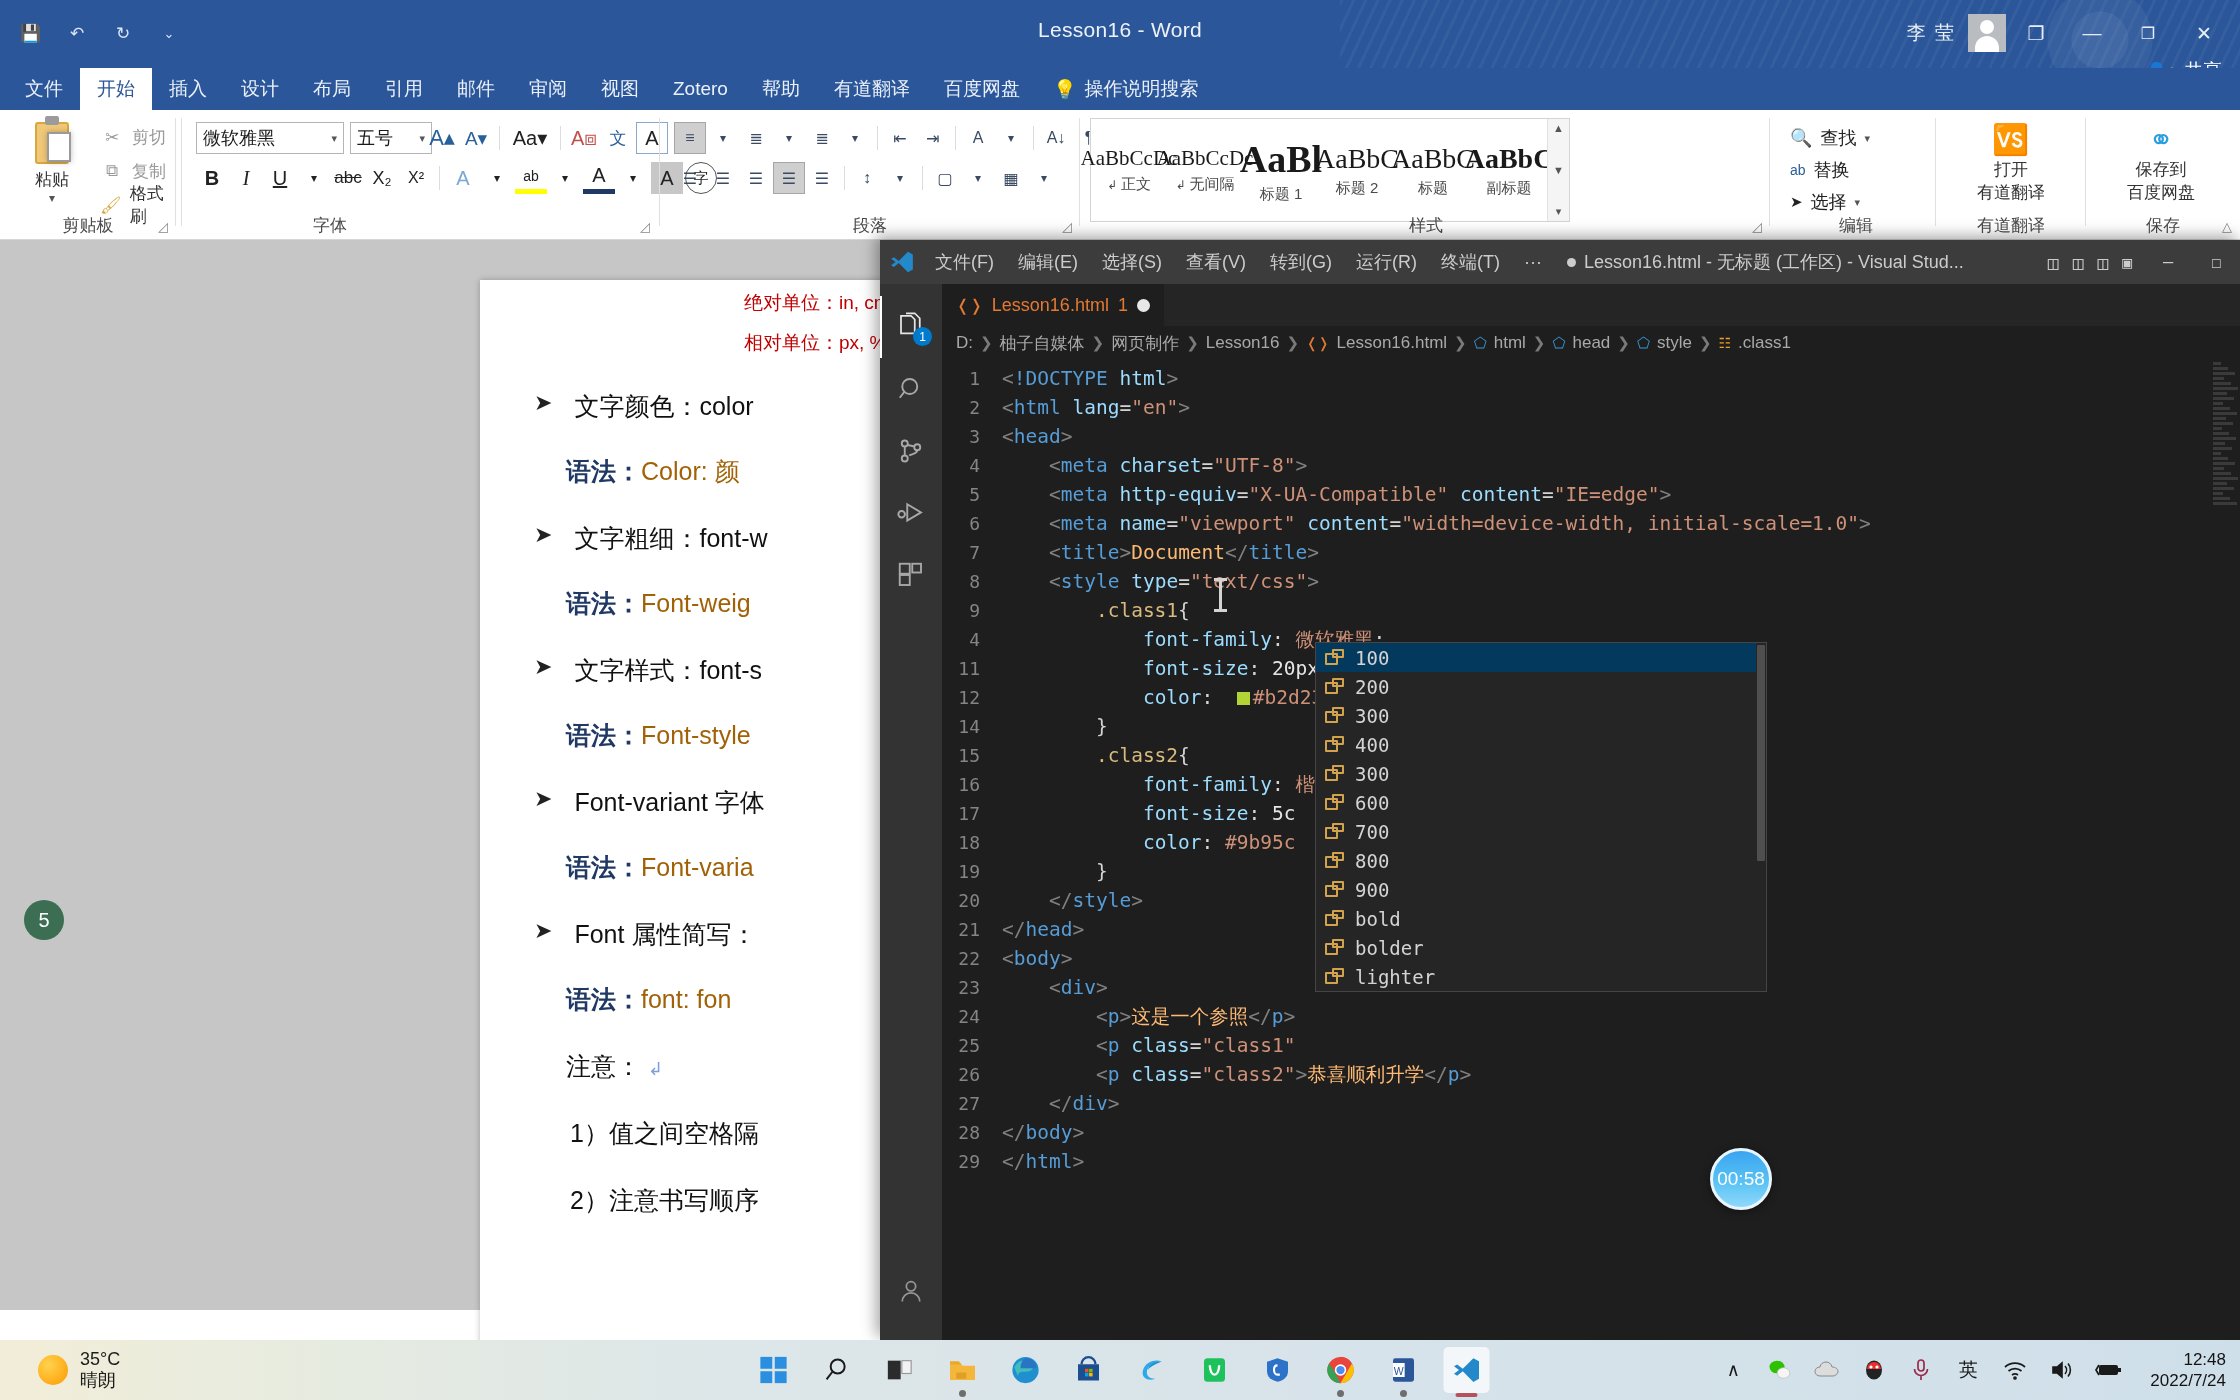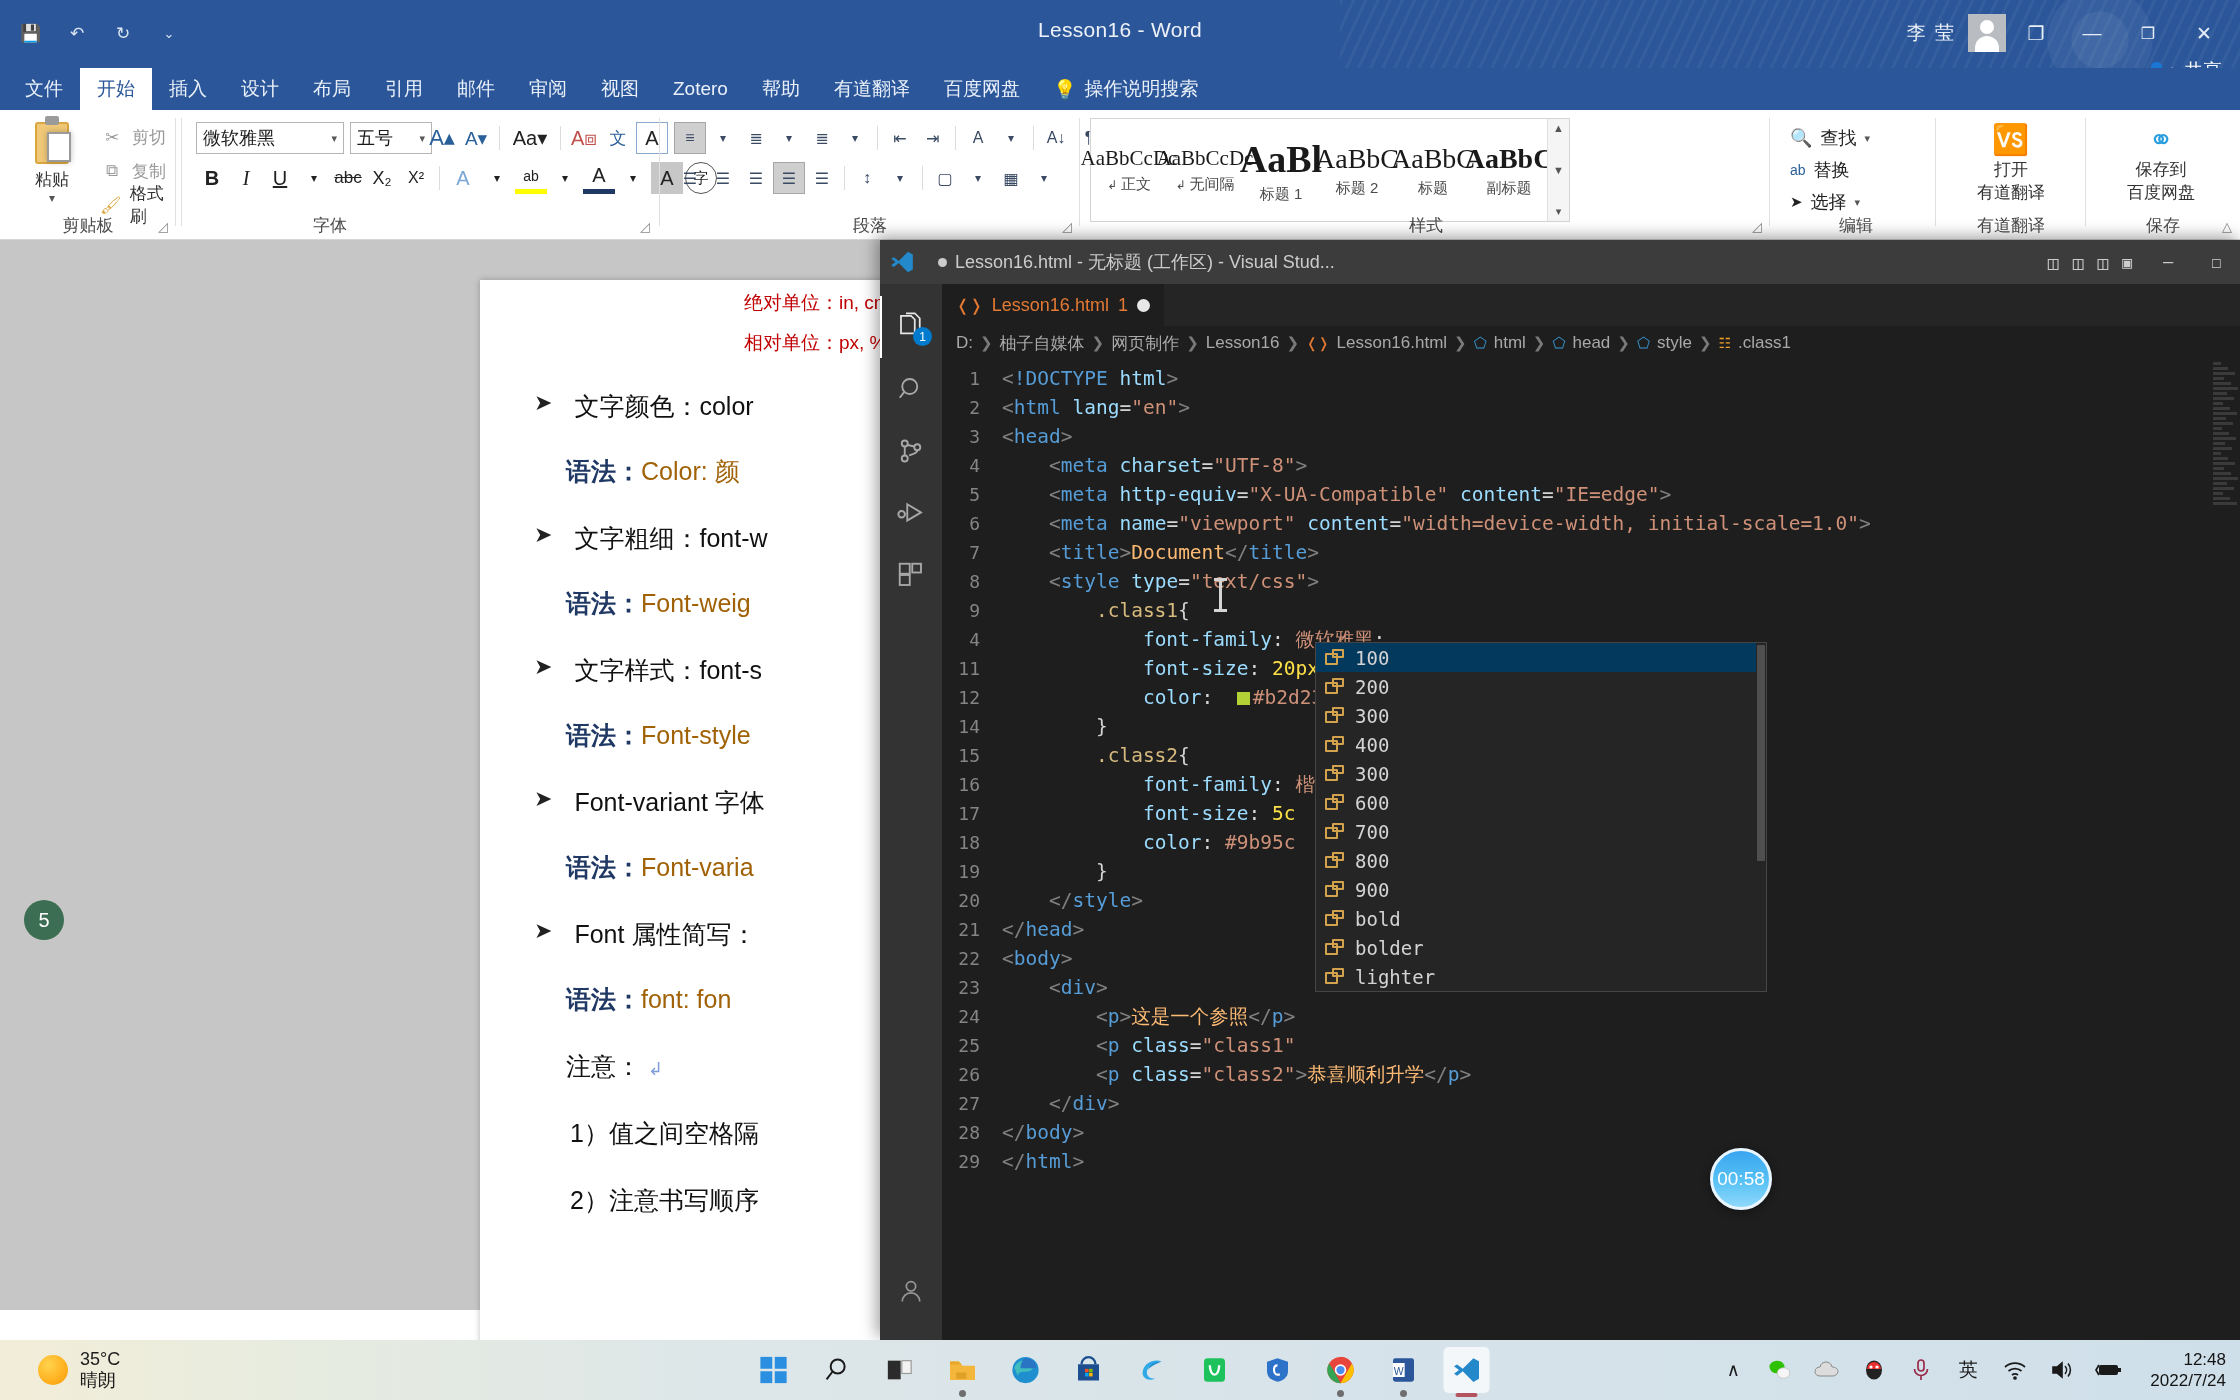--- a/index.html
+++ b/index.html
@@ -198,21 +198,21 @@
   .code-line.cur { background: #282828; }
   .ln { width: 60px; text-align: right; padding-right: 22px; color: #858585; flex: none; font-size: 18px; }
   .ctext { color: #d4d4d4; }
   .tk-tag { color: #569cd6; }
   .tk-ang { color: #808080; }
   .tk-attr { color: #9cdcfe; }
   .tk-str { color: #ce9178; }
   .tk-sel { color: #d7ba7d; }
   .tk-prop { color: #9cdcfe; }
   .tk-val { color: #ce9178; }
-  .tk-num { color: #fde047; }
+  .tk-num { color: #e5e5e5; }
   .tk-brace { color: #d4d4d4; }
   .tk-txt { color: #fdba74; }
   .tk-punc { color: #d4d4d4; }
   .swatch { display: inline-block; width: 13px; height: 13px; background: #b2d235;
     vertical-align: -1px; margin-right: 3px; }
   .text-cursor { position: absolute; width: 3px; height: 34px; background: #d4d4d4; }
   .text-cursor::before, .text-cursor::after {
     content: ""; position: absolute; left: -5px; width: 13px; height: 3px; background: #d4d4d4; }
   .text-cursor::before { top: 0; }
   .text-cursor::after { bottom: 0; }
@@ -574,20 +574,30 @@
     </div>
   </div>
 
   <div id="vscode">
 
     <div class="vs-titlebar">
       <div class="vs-logo">
         <svg width="26" height="26" viewBox="0 0 24 24">
             <path d="M17.5 2.5 9 11 4.5 7.5 2 9l4 3-4 3 2.5 1.5L9 13l8.5 8.5L22 19V5z" fill="#2489ca"></path>
           </svg>
+      </div>
+      <div class="vs-menu">
+        <div class="vs-menu-item">文件(F)</div>
+        <div class="vs-menu-item">编辑(E)</div>
+        <div class="vs-menu-item">选择(S)</div>
+        <div class="vs-menu-item">查看(V)</div>
+        <div class="vs-menu-item">转到(G)</div>
+        <div class="vs-menu-item">运行(R)</div>
+        <div class="vs-menu-item">终端(T)</div>
+        <div class="vs-menu-item">···</div>
       </div>
       <div class="vs-title-label" style="margin-left:14px">
         <span class="vs-dot"></span>
         <span>Lesson16.html - 无标题 (工作区) - Visual Stud...</span>
       </div>
       <div class="vs-layout-icons">
         <span style="font-size:18px">◫</span>
         <span style="font-size:18px">◫</span>
         <span style="font-size:18px">◫</span>
         <span style="font-size:16px">▣</span>

